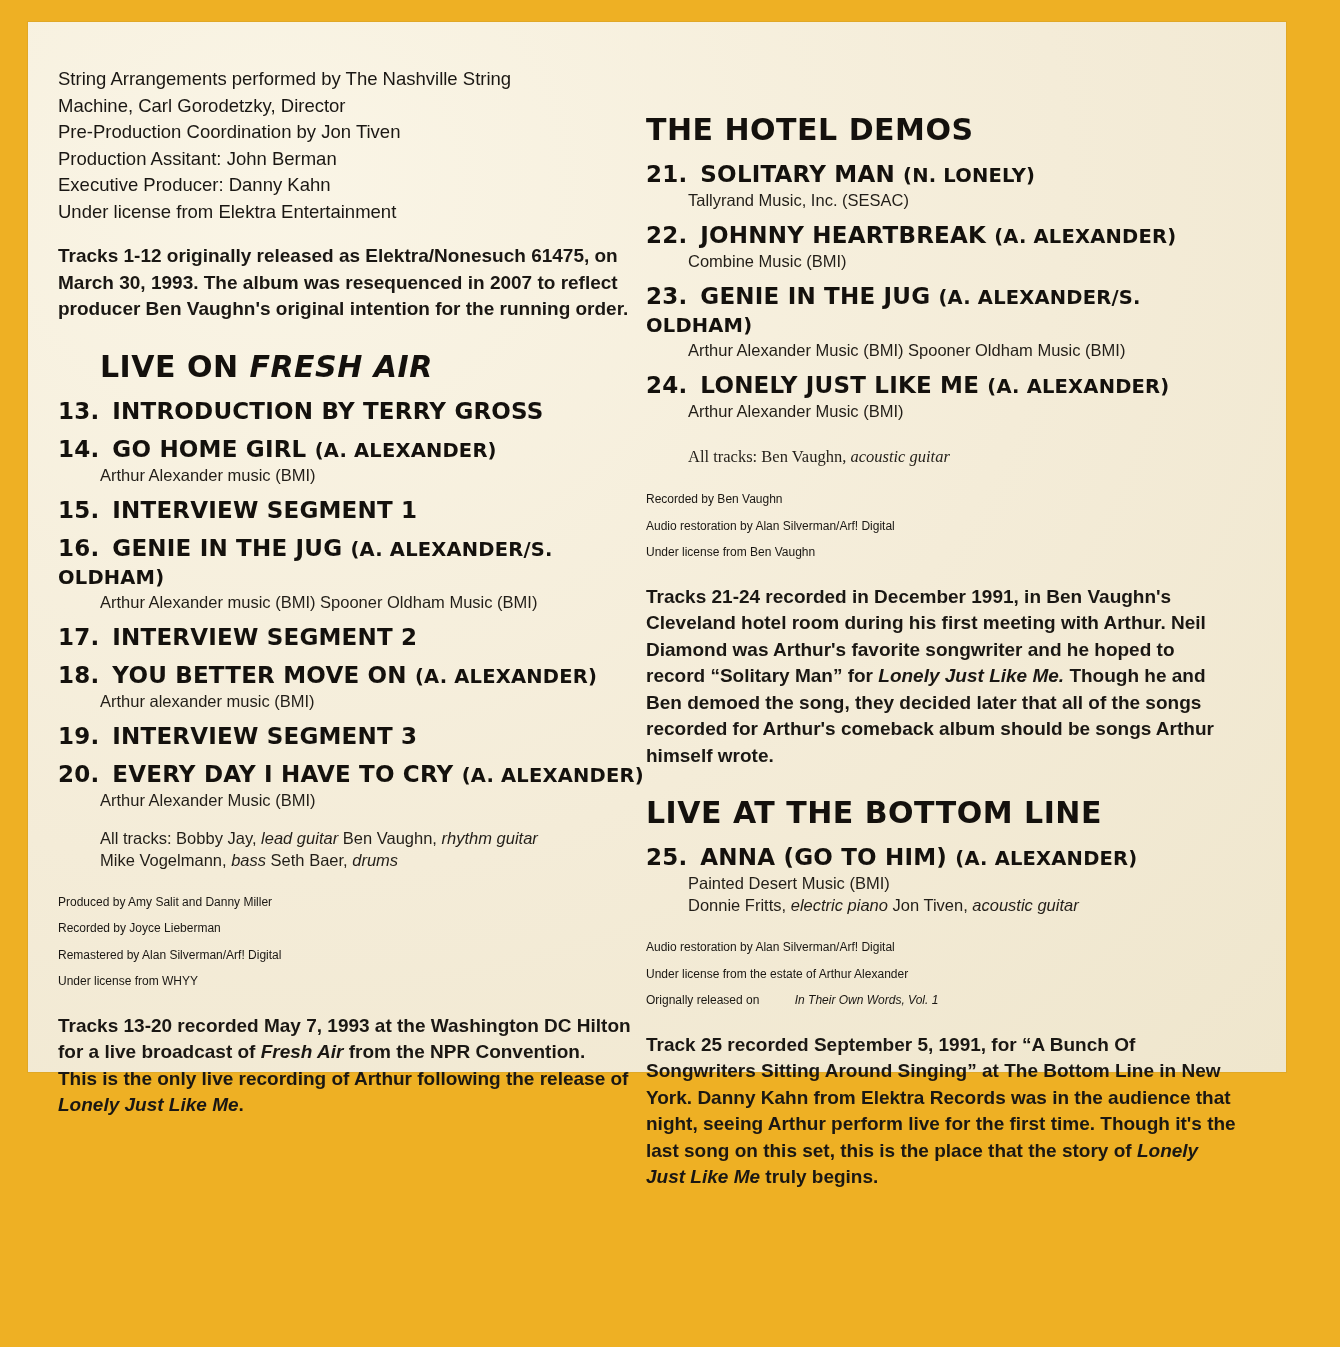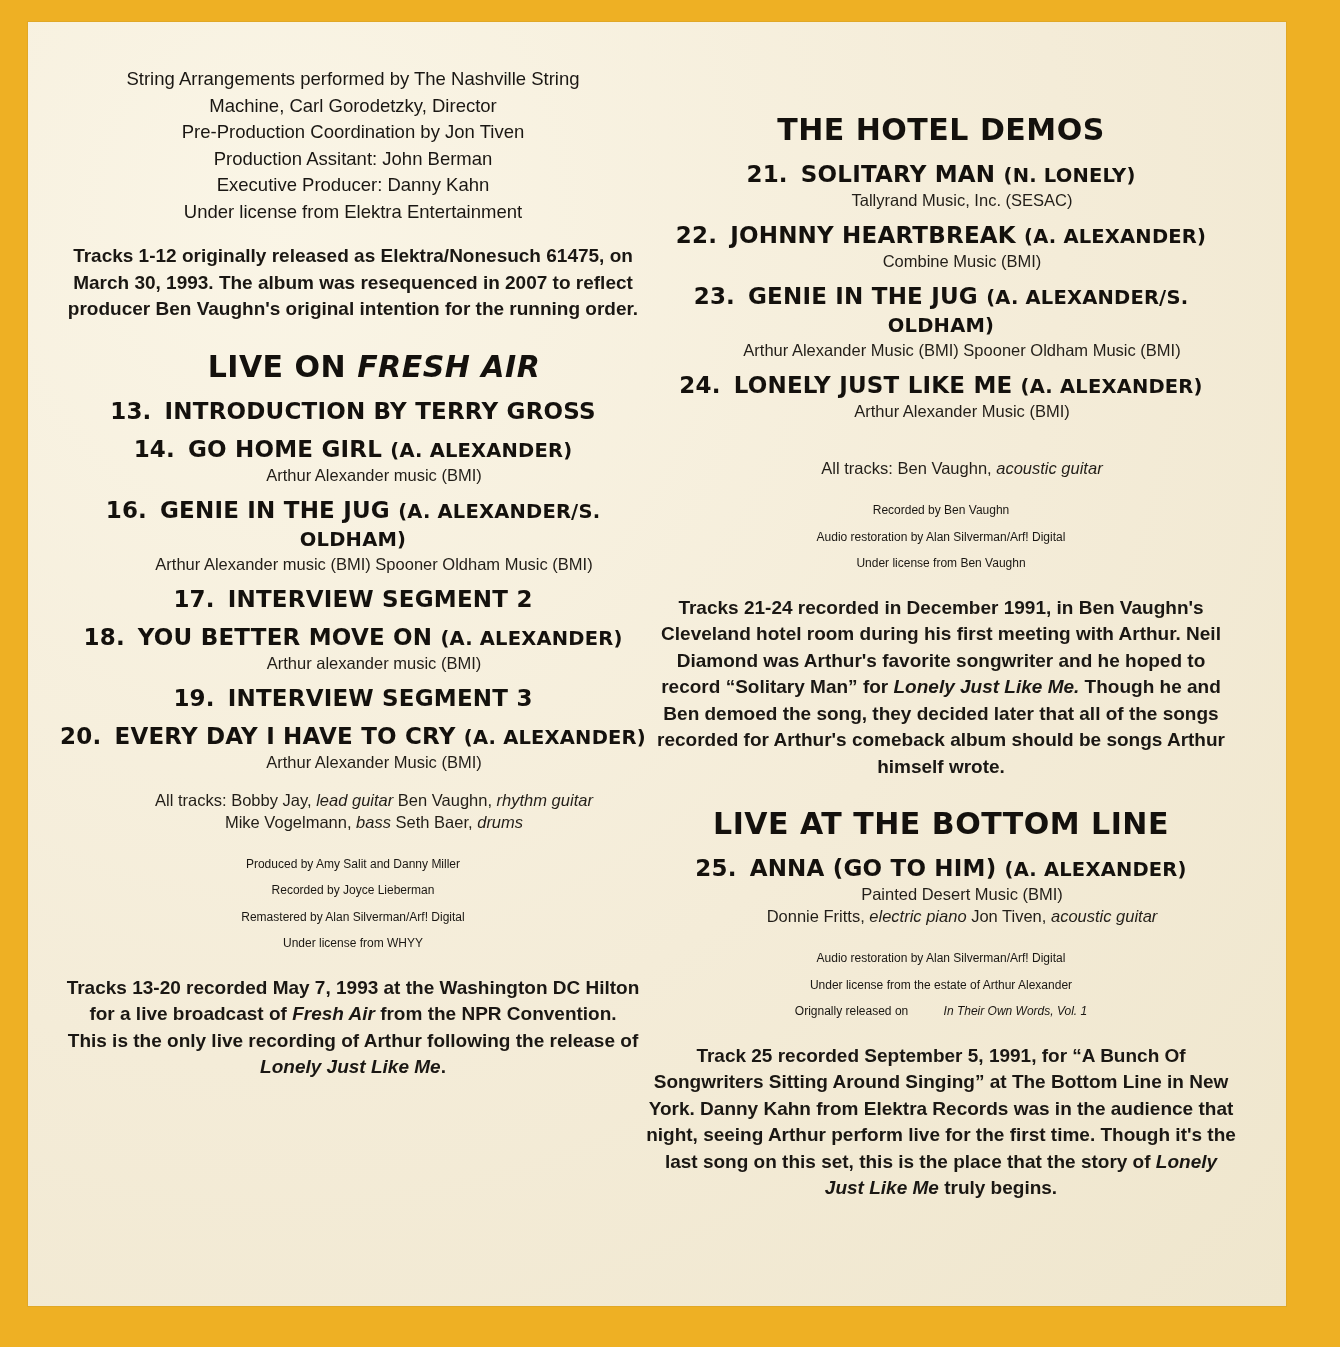--- a/index.html
+++ b/index.html
@@ -11,26 +11,25 @@
     height: 1347px;
     background: #eeb024;
     font-family: "Liberation Sans", sans-serif;
     overflow: hidden;
   }
   .booklet {
     position: absolute;
     left: 28px;
     top: 22px;
     width: 1258px;
-    height: 1284px;
+    height: 1050px;
     background: #f6f0de;
     background-image:
       radial-gradient(ellipse at 20% 15%, #faf5e6 0%, #f4ecd8 55%, #efe6cd 100%);
     box-shadow: 0 0 0 1px rgba(120,100,60,0.10);
-    text-align: center;
   }
   .page-inner {
     position: absolute;
     left: 0; top: 0;
     width: 100%; height: 100%;
   }
   .col {
     position: absolute;
     top: 44px;
   }
@@ -99,21 +98,21 @@
 
   .musicians {
     font-size: 16.5px;
     line-height: 22px;
     color: #221e18;
     padding-left: 42px;
     margin-top: 16px;
     font-weight: 500;
   }
   .musicians i { font-style: italic; }
-  .musicians.np { padding-left: 0; margin-top: 35px; }
+  .musicians.np { padding-left: 0; margin-top: 24px; font-family: Liberation Serif, serif; }
 
   .credit-list {
     font-size: 12px;
     line-height: 26.5px;
     color: #1a1713;
     margin-top: 18px;
   }
   .credit-list div { white-space: nowrap; }
   .credit-list i { font-style: italic; margin-left: 32px; }
 
@@ -149,20 +148,25 @@
       </div>
 
       <div class="track">
         <div class="track-line">
           <span class="track-num">14.</span><span class="track-title">GO HOME GIRL</span>
           <span class="track-writer">(A. ALEXANDER)</span>
         </div>
         <div class="track-pub">Arthur Alexander music (BMI)</div>
       </div>
 
+      <div class="track">
+        <div class="track-line">
+          <span class="track-num">15.</span><span class="track-title">INTERVIEW SEGMENT 1</span>
+        </div>
+      </div>
 
       <div class="track">
         <div class="track-line">
           <span class="track-num">16.</span><span class="track-title">GENIE IN THE JUG</span>
           <span class="track-writer">(A. ALEXANDER/S. OLDHAM)</span>
         </div>
         <div class="track-pub">Arthur Alexander music (BMI) Spooner Oldham Music (BMI)</div>
       </div>
 
       <div class="track">

